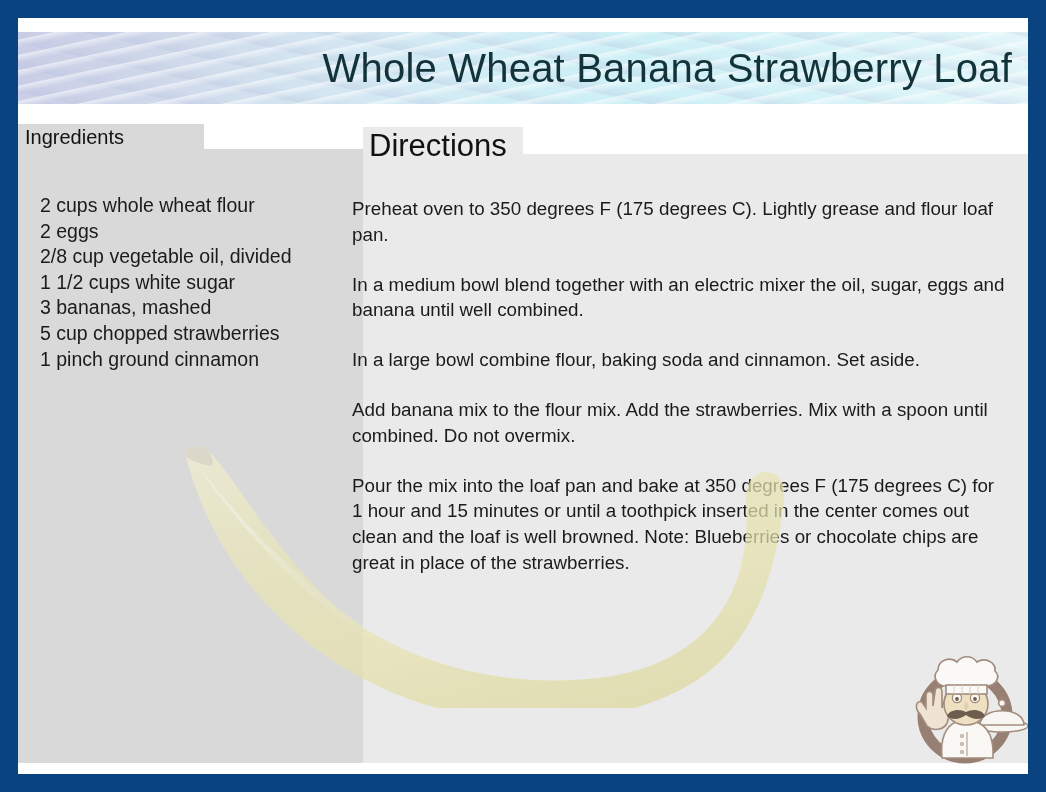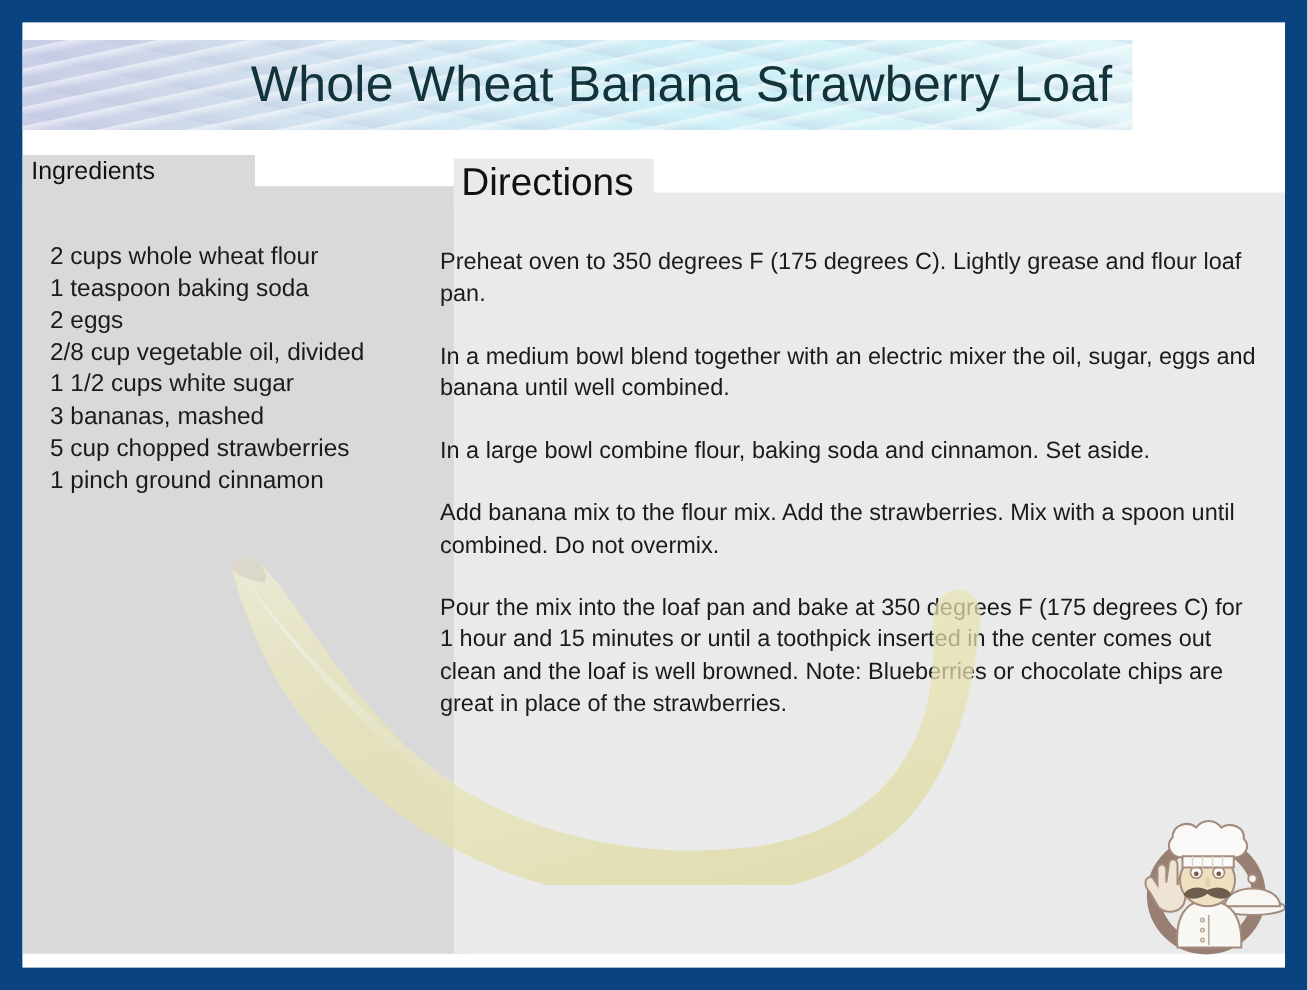--- a/index.html
+++ b/index.html
@@ -25,21 +25,21 @@
     height: 756px;
     background: #ffffff;
     overflow: hidden;
   }
 
   
   #title-banner {
     position: absolute;
     left: 0px;
     top: 14px;
-    width: 888px;
+    width: 1010px;
     height: 72px;
     background:
       repeating-linear-gradient(
         168deg,
         rgba(255,255,255,0.00) 0px,
         rgba(255,255,255,0.00) 7px,
         rgba(255,255,255,0.55) 8px,
         rgba(255,255,255,0.00) 15px
       ),
       repeating-linear-gradient(
@@ -195,21 +195,20 @@
     <div id="title-banner">
       <div id="title-text">Whole Wheat Banana Strawberry Loaf</div>
     </div>
 
     <div id="ingredients-panel"></div>
     <div id="ingredients-tab"></div>
     <div id="ingredients-heading">Ingredients</div>
 
     <div id="ingredients-list">
       <div class="ing-item">2 cups whole wheat flour</div>
-      <div class="ing-item">1 teaspoon baking soda</div>
       <div class="ing-item">2 eggs</div>
       <div class="ing-item">2/8 cup vegetable oil, divided</div>
       <div class="ing-item">1 1/2 cups white sugar</div>
       <div class="ing-item">3 bananas, mashed</div>
       <div class="ing-item">5 cup chopped strawberries</div>
       <div class="ing-item">1 pinch ground cinnamon</div>
     </div>
 
     <div id="directions-panel"></div>
     <div id="directions-tab"></div>

